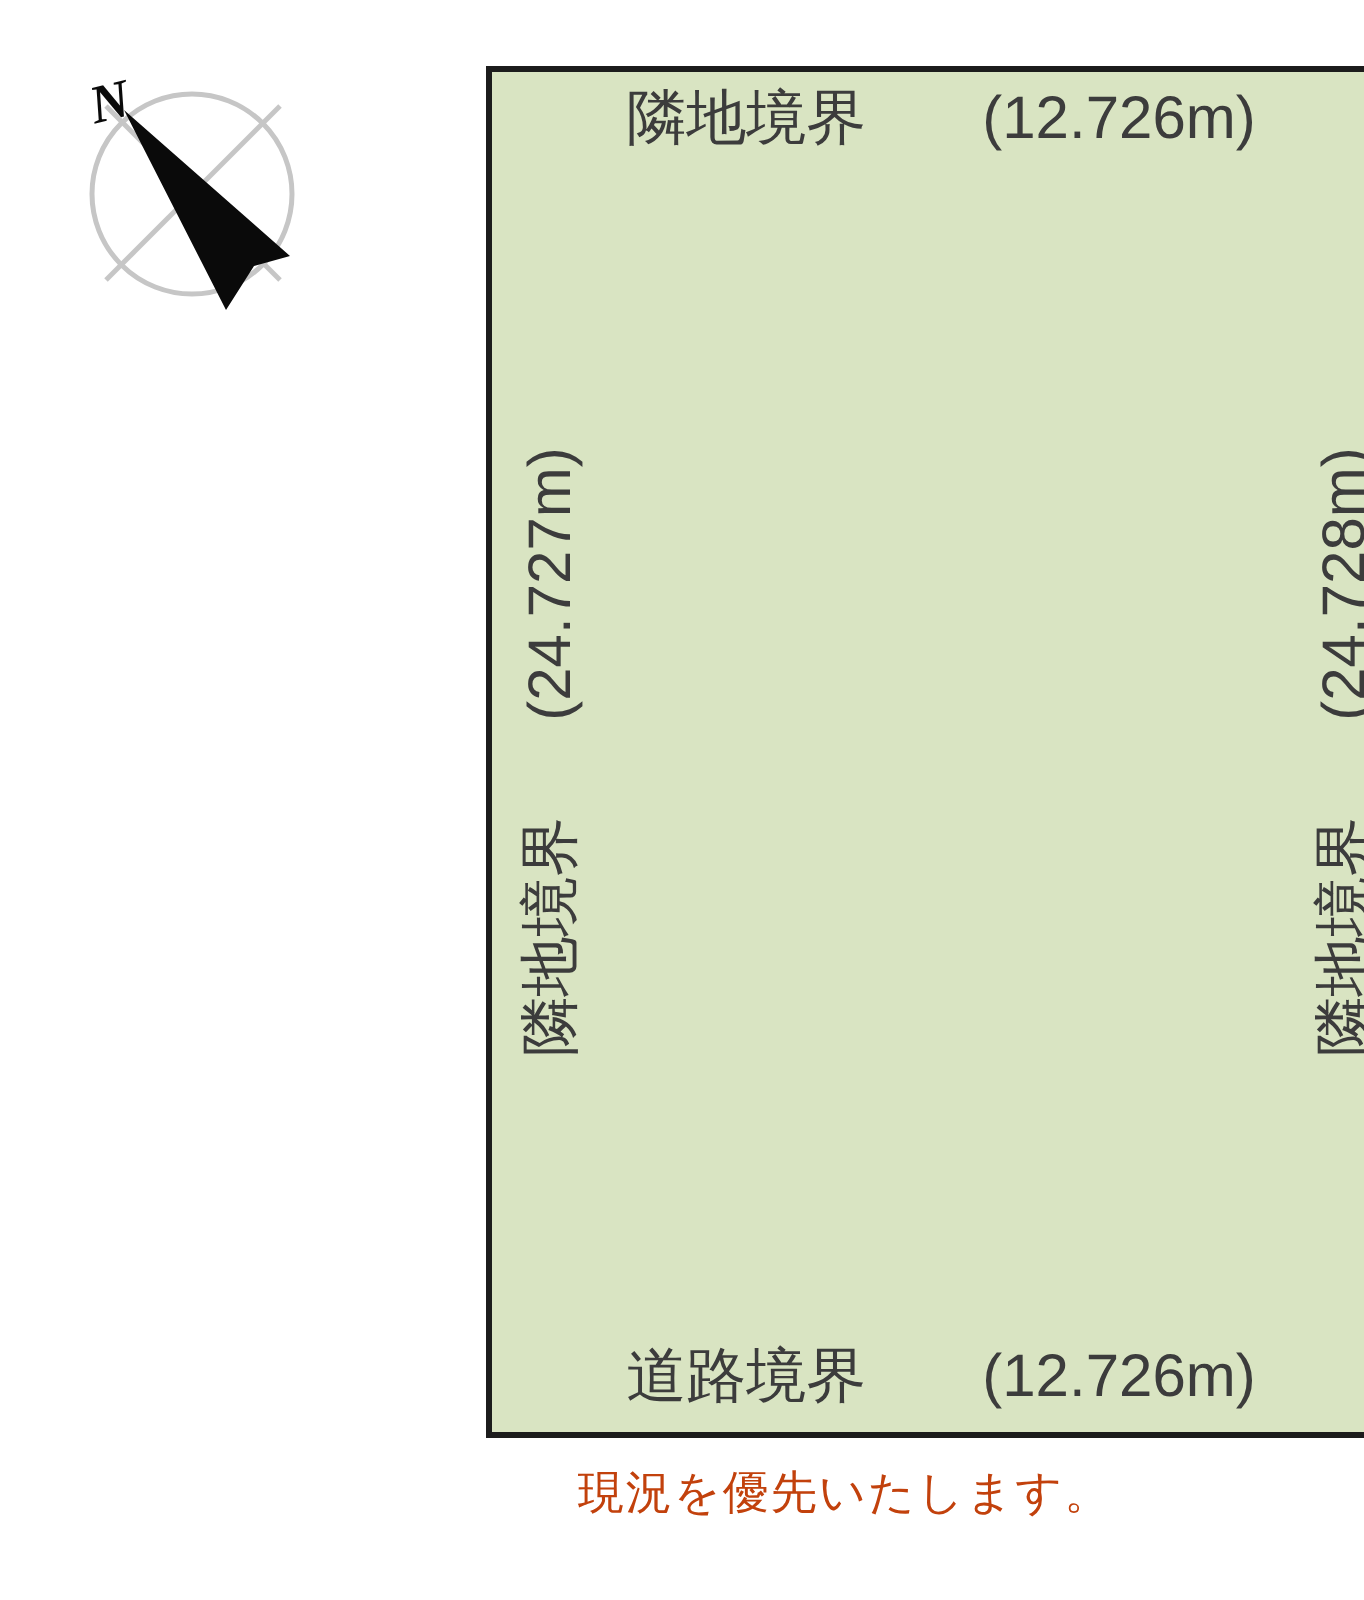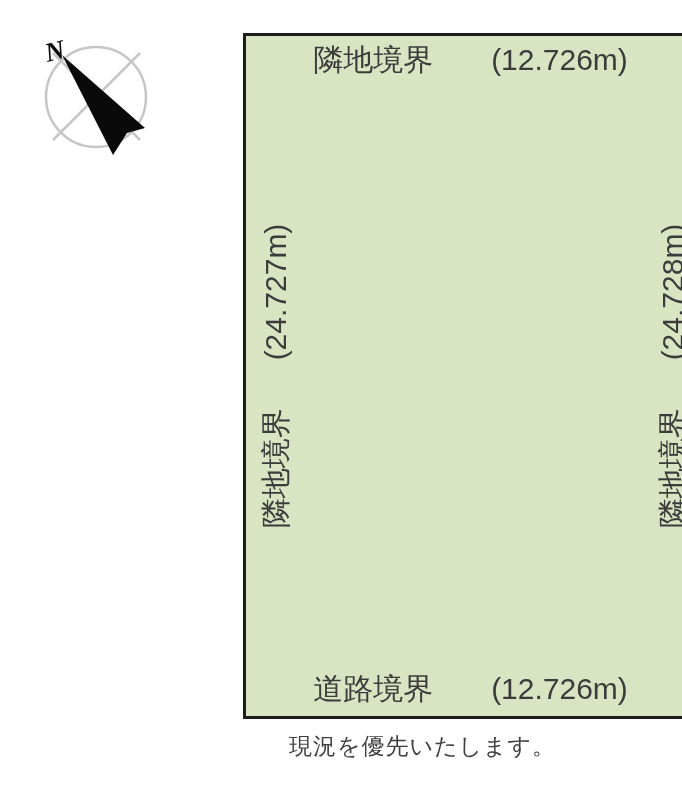--- a/index.html
+++ b/index.html
@@ -87,21 +87,21 @@
 
   
   .footnote {
     position: absolute;
     left: 195px;
     width: 455px;
     top: 731px;
     text-align: center;
     font-size: 23px;
     letter-spacing: 1px;
-    color: #404040;
+    color: #c2410c;
     white-space: nowrap;
   }
 </style>
 </head>
 <body>
 
 <div class="canvas">
 
   <div class="compass">
     <svg viewBox="0 0 140 140" xmlns="http://www.w3.org/2000/svg">

